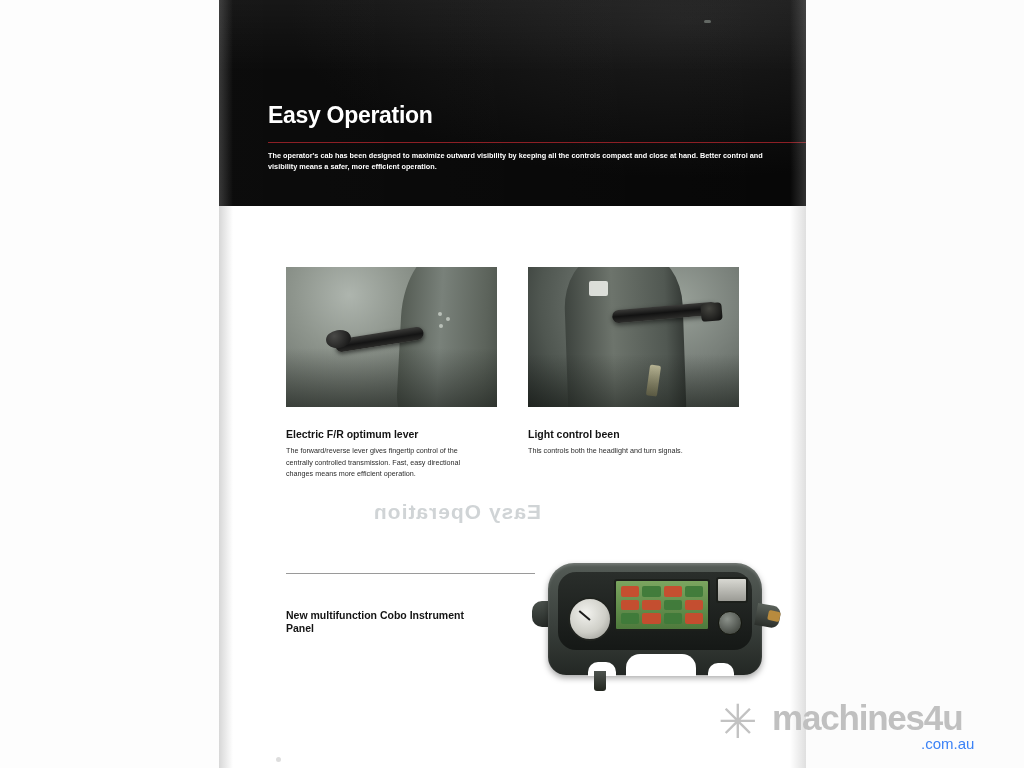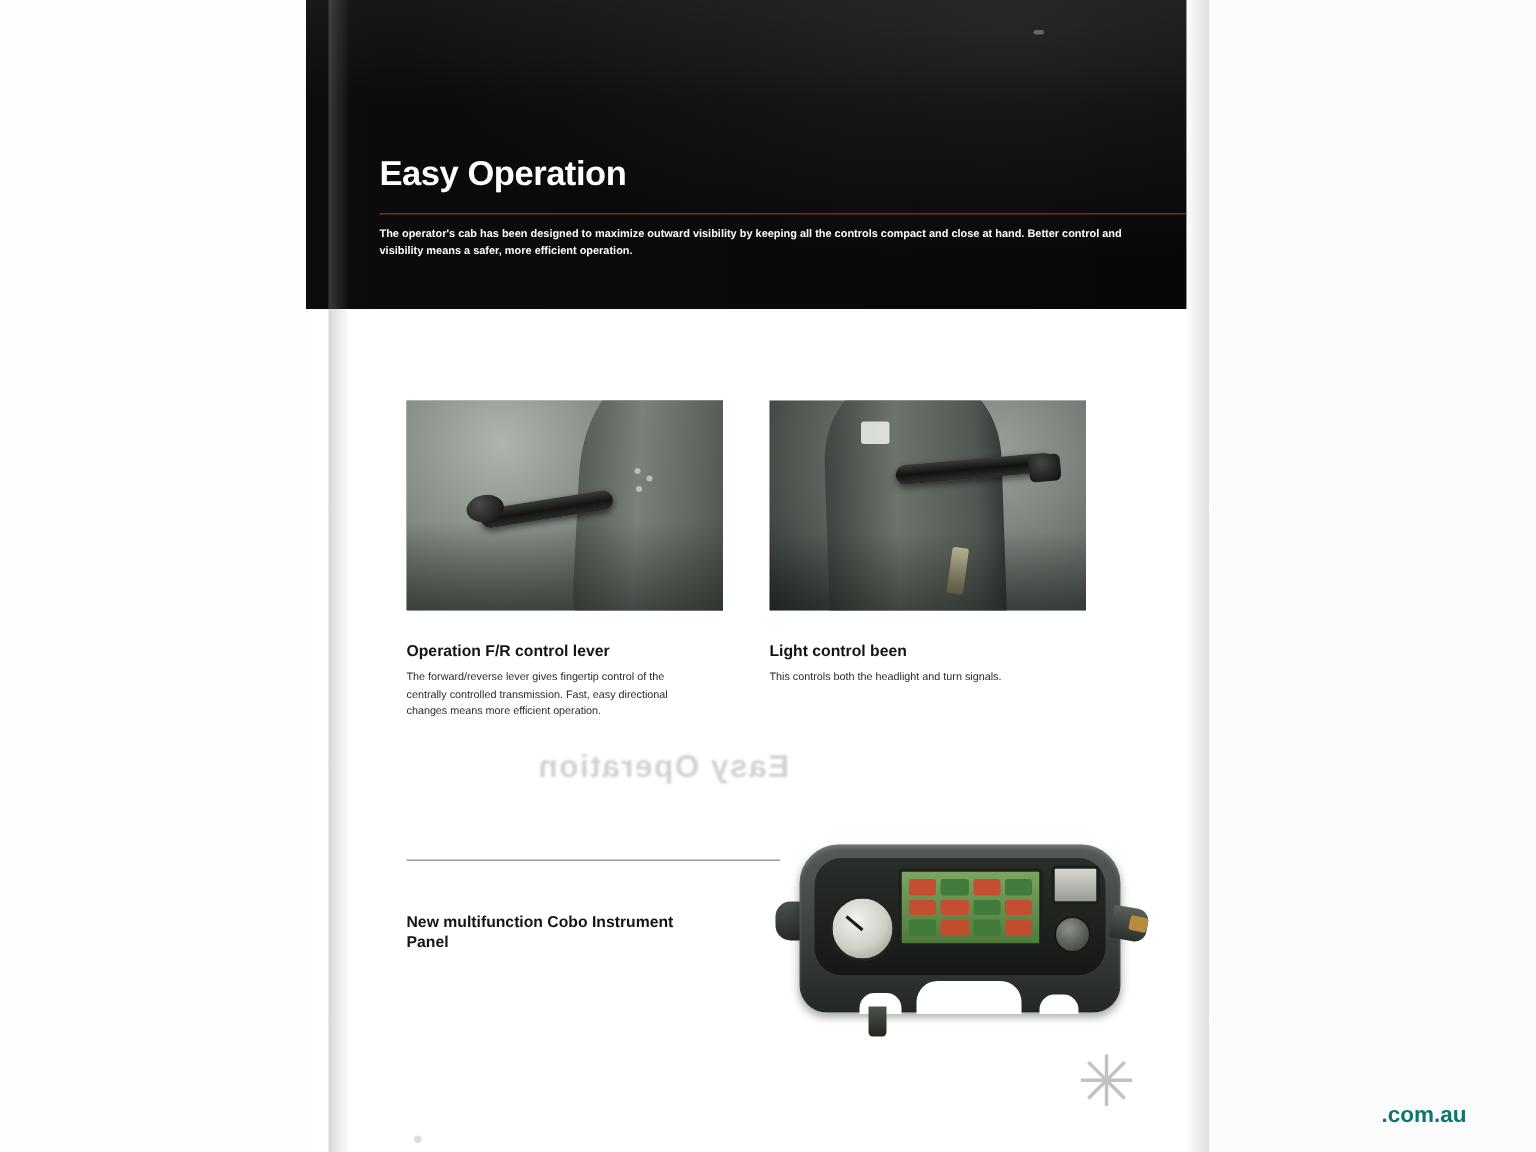--- a/index.html
+++ b/index.html
@@ -31,21 +31,21 @@
   .gutter-right {
     position: absolute;
     left: 806px; top: 0;
     width: 218px; height: 768px;
     background: #fcfcfc;
   }
 
   
   .brochure {
     position: absolute;
-    left: 204px;
+    left: 219px;
     top: 0;
     width: 587px;
     height: 768px;
     background: #ffffff;
     overflow: hidden;
   }
 
   
   .page-shadow-left {
     position: absolute;
@@ -506,22 +506,22 @@
     font-weight: bold;
     letter-spacing: -1.2px;
     color: #c0c0c0;
     line-height: 38px;
   }
   .wm-sub {
     position: absolute;
     left: 203px;
     top: 40px;
     font-size: 15px;
-    font-weight: bold;
-    color: #0f766e;
+    font-weight: normal;
+    color: #3b82f6;
     line-height: 16px;
   }
 
   
   .scan-speck {
     position: absolute;
     left: 276px;
     top: 757px;
     width: 5px; height: 5px;
     background: #d4d4d4;
@@ -564,21 +564,21 @@
       <div class="p2-bg"></div>
       <div class="p2-column"></div>
       <div class="p2-label"></div>
       <div class="p2-stalk"></div>
       <div class="p2-stalk-tip"></div>
       <div class="p2-key"></div>
       <div class="p2-shadow"></div>
     </div>
 
     <div class="caption cap-1">
-      <h3>Operation F/R control lever</h3>
+      <h3>Electric F/R optimum lever</h3>
       <p>The forward/reverse lever gives fingertip control of the centrally controlled transmission. Fast, easy directional changes means more efficient operation.</p>
     </div>
 
     <div class="caption cap-2">
       <h3>Light control been</h3>
       <p>This controls both the headlight and turn signals.</p>
     </div>
 
     <div class="ghost">Easy Operation</div>
 
@@ -622,16 +622,17 @@
 
   </div>
 
   <div class="page-shadow-left"></div>
   <div class="page-shadow-right"></div>
 
   <div class="scan-speck"></div>
 
   <div class="watermark">
     <div class="wm-star">✳</div>
+    <div class="wm-text">machines4u</div>
     <div class="wm-sub">.com.au</div>
   </div>
 
 </div>
 
 </body></html>

